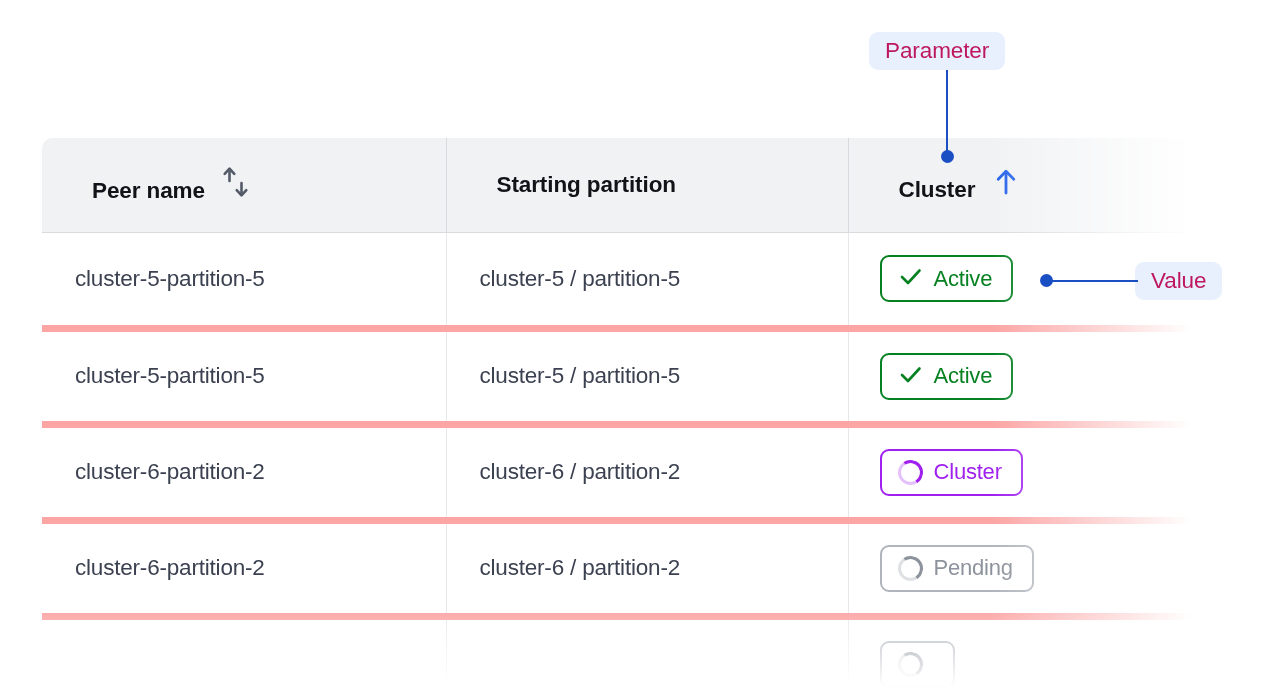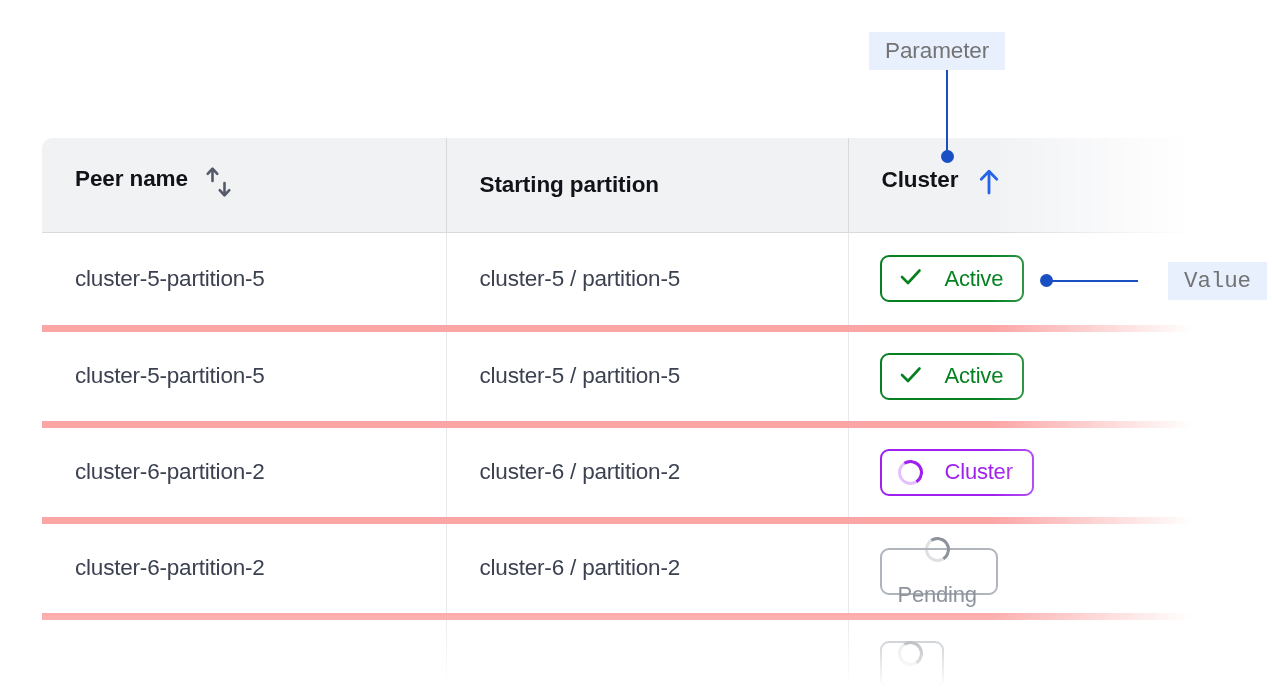--- a/index.html
+++ b/index.html
@@ -54,22 +54,23 @@
     color: #111318;
     letter-spacing: -0.1px;
     border-bottom: 1px solid #d8dade;
     border-right: 1px solid #d8dade;
     box-sizing: border-box;
   }
   #peers-table thead th:last-child { border-right: none; }
 
   .th-inner {
     display: flex;
-    align-items: flex-start;
+    align-items: flex-end;
     gap: 16px;
+    margin-left: 17px;
   }
 
   #peers-table tbody td {
     height: 96px;
     padding: 0 0 0 33px;
     vertical-align: middle;
     font-size: 22.5px;
     font-weight: normal;
     color: #3b4150;
     letter-spacing: -0.2px;
@@ -79,38 +80,37 @@
     white-space: nowrap;
   }
   #peers-table tbody td:last-child { border-right: none; padding-left: 31px; }
 
   tr.row-muted td { color: #a9aeb8; }
 
   
   .pill {
     display: inline-flex;
     align-items: center;
-    gap: 22px;
+    gap: 11px;
     box-sizing: border-box;
     height: 47px;
     padding: 0 19px 0 16px;
     border: 2px solid currentColor;
     border-radius: 9px;
     background: #ffffff;
     font-size: 22px;
     font-weight: normal;
     letter-spacing: -0.2px;
     line-height: 1;
-    justify-content: center;
   }
   .pill .pill-label { color: currentColor; }
 
   .pill-active   { color: #068122; }
   .pill-starting { color: #a020ef; }
-  .pill-pending  { color: #b0b5bd; flex-direction: column; }
+  .pill-pending  { color: #b0b5bd; }
   .pill-pending .pill-label { color: #8d939c; }
 
   .check-icon { display: block; }
 
   
   .spinner-icon {
     position: relative;
     width: 25px;
     height: 25px;
     flex: none;
@@ -140,33 +140,33 @@
   .sort-updown { display: block; }
   .sort-up     { display: block; }
 
   
   .anno-badge {
     position: absolute;
     display: flex;
     align-items: center;
     justify-content: center;
     background: #e8f0fe;
-    color: #737373;
-    border-radius: 0;
+    color: #be185d;
+    border-radius: 9px;
     font-size: 22.5px;
     font-weight: normal;
     letter-spacing: -0.1px;
     padding: 0 16px;
     height: 38px;
     box-sizing: border-box;
     white-space: nowrap;
   }
 
   #anno-parameter-badge { left: 869px; top: 32px; }
-  #anno-value-badge     { left: 1168px; top: 262px; font-family: Liberation Mono, monospace; }
+  #anno-value-badge     { left: 1135px; top: 262px; }
 
   .anno-line-v {
     position: absolute;
     width: 2px;
     background: #1a4fc4;
   }
   .anno-line-h {
     position: absolute;
     height: 2px;
     background: #1a4fc4;

